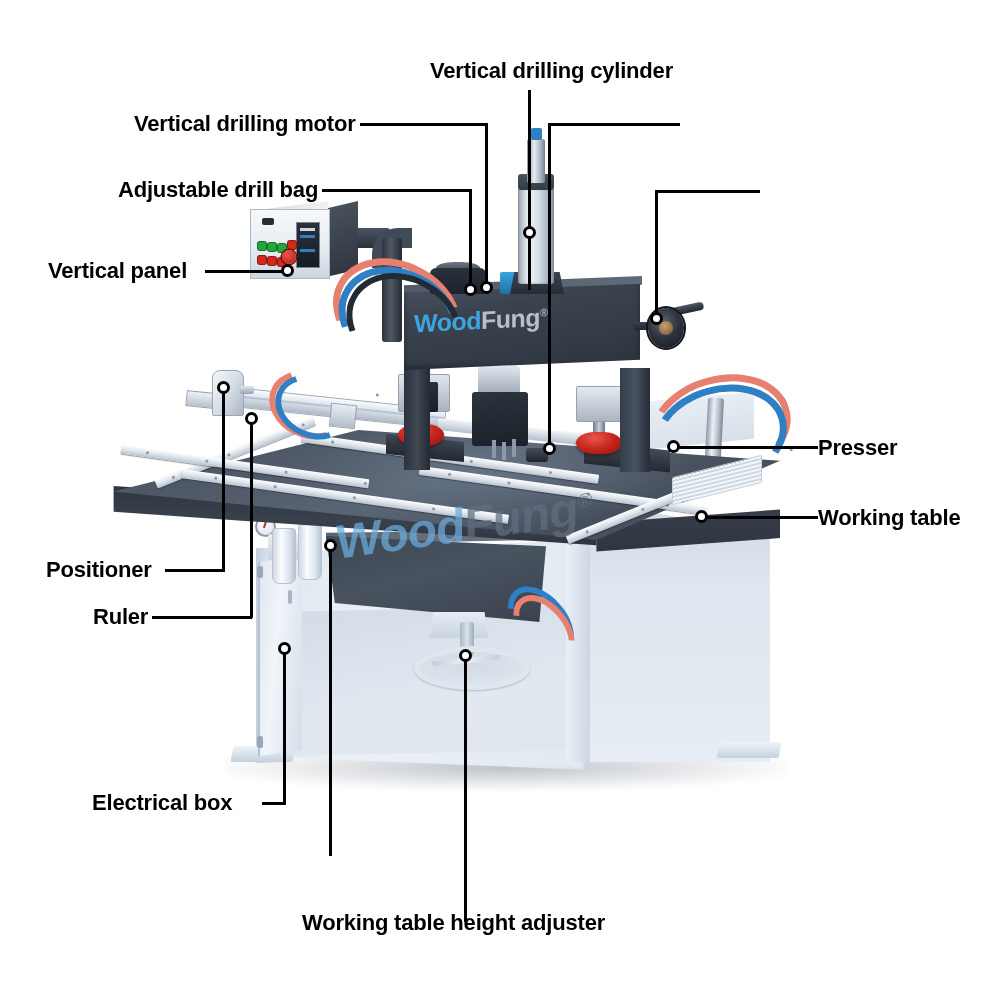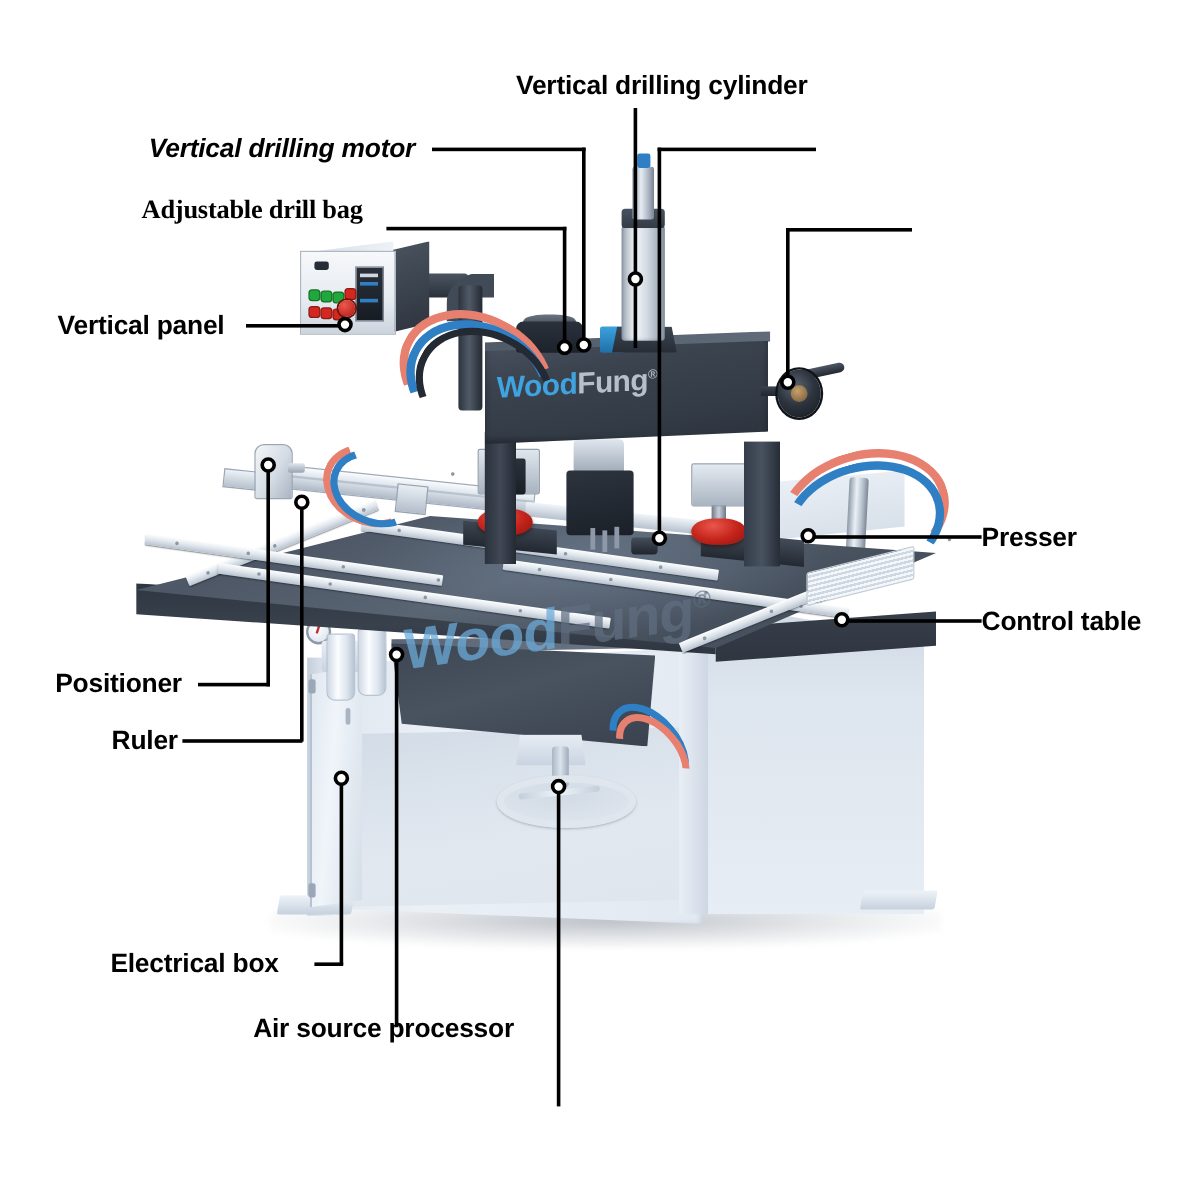--- a/index.html
+++ b/index.html
@@ -662,34 +662,34 @@
   <div class="dot" style="left:278px;top:642px;"></div>
 
   <div class="lead-v" style="left:329px;top:545px;height:311px;"></div>
   <div class="dot" style="left:324px;top:539px;"></div>
 
   <div class="lead-v" style="left:464px;top:655px;height:267px;"></div>
   <div class="dot" style="left:459px;top:649px;"></div>
 
   <div class="label" style="left:398px;top:58px;margin-left:32px;">Vertical drilling cylinder</div>
 
-  <div class="label" style="left:124px;top:111px;font-style:italic;">Vertical drilling motor</div>
-
-
-  <div class="label" style="left:118px;top:162px;font-family:Liberation Serif, serif;">Adjustable drill bag</div>
+  <div class="label" style="left:134px;top:111px;">Vertical drilling motor</div>
+
+
+  <div class="label" style="left:118px;top:177px;">Adjustable drill bag</div>
 
 
   <div class="label" style="left:48px;top:258px;">Vertical panel</div>
 
   <div class="label" style="left:818px;top:435px;">Presser</div>
 
-  <div class="label" style="left:818px;top:505px;">Control table</div>
+  <div class="label" style="left:818px;top:505px;">Working table</div>
 
   <div class="label" style="left:46px;top:557px;">Positioner</div>
 
   <div class="label" style="left:93px;top:604px;">Ruler</div>
 
   <div class="label" style="left:92px;top:790px;">Electrical box</div>
 
-  <div class="label" style="left:211px;top:844px;">Air source processor</div>
-
+
+  <div class="label" style="left:302px;top:910px;">Working table height adjuster</div>
 
 </div>
 
 </body></html>

